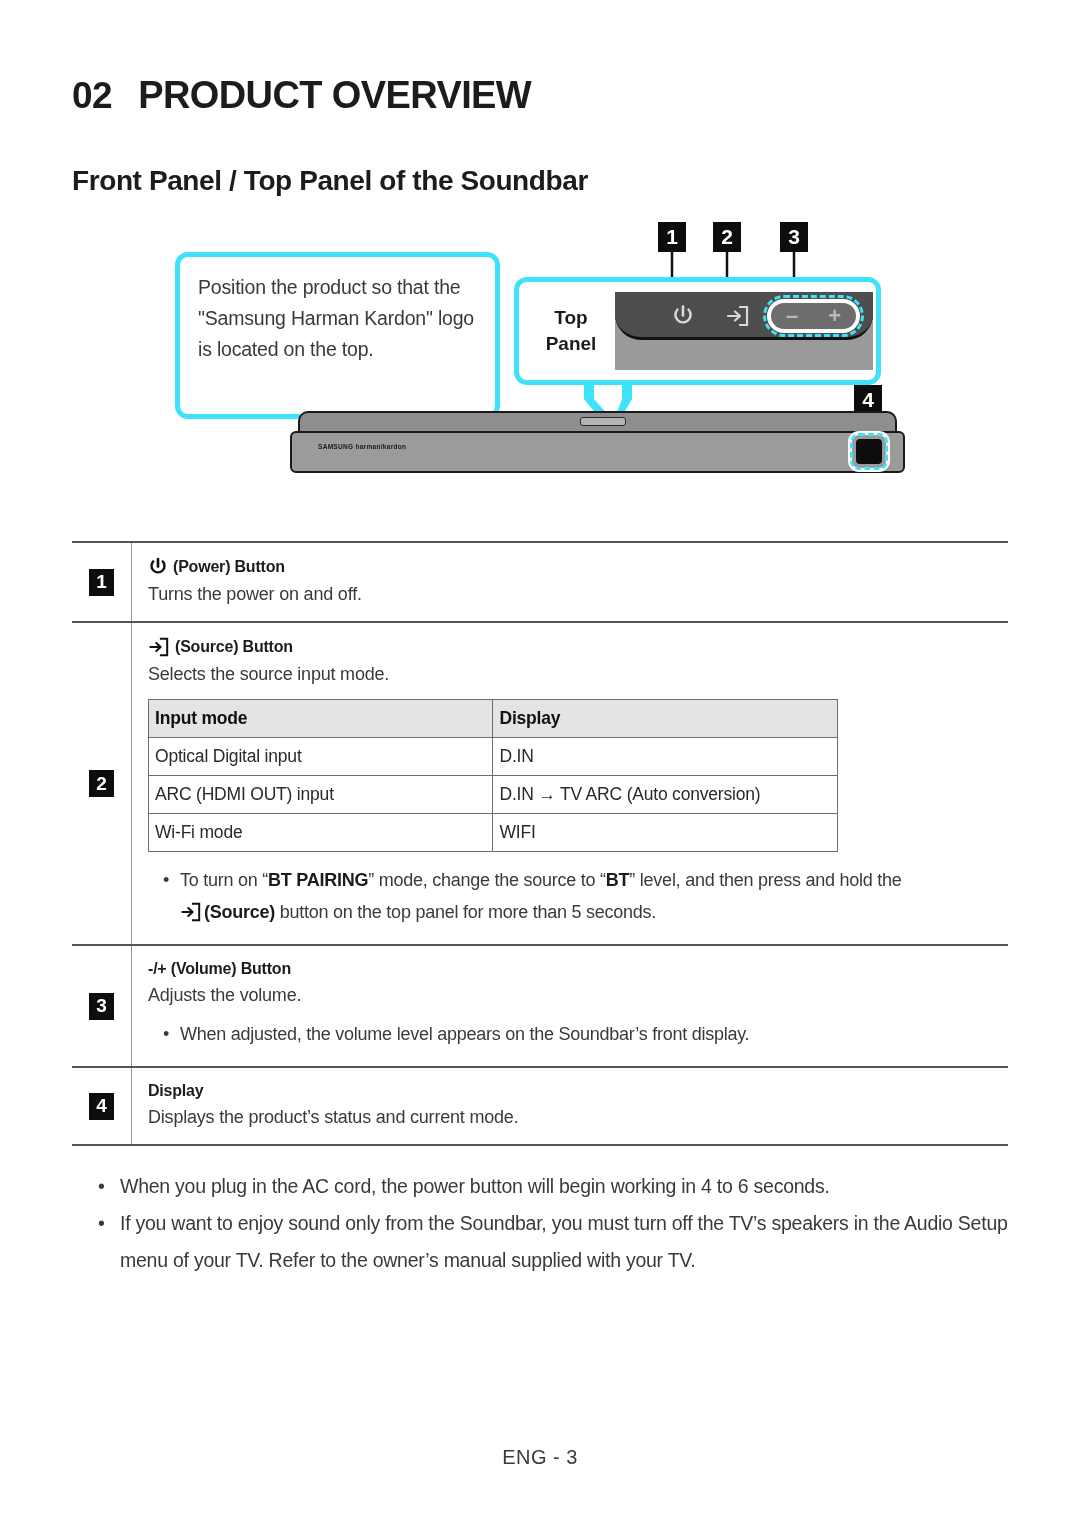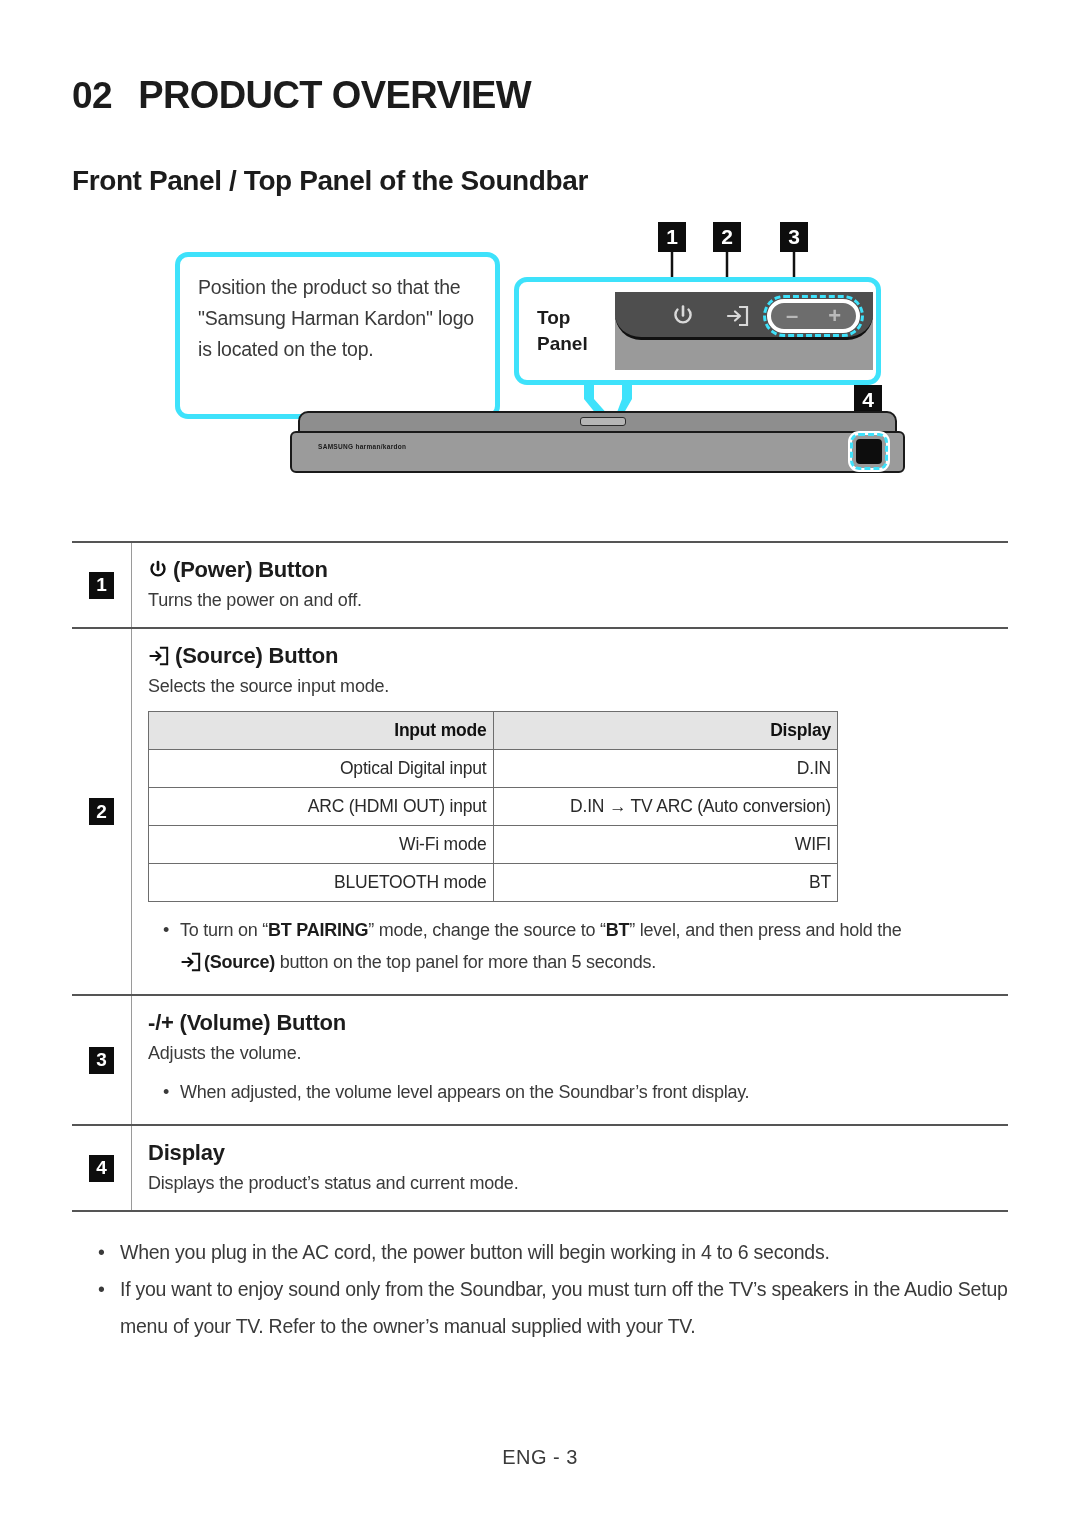--- a/index.html
+++ b/index.html
@@ -56,21 +56,21 @@
   .callout-right {
     position: absolute; left: 442px; top: 58px;
     width: 367px; height: 108px;
     border: 5px solid #3ee2fb; border-radius: 13px;
     background: #fff;
     display: flex; align-items: center; gap: 10px;
     padding-left: 18px;
   }
   .toppanel-label {
     font-size: 19px; font-weight: bold; color: #1c1c1c;
-    line-height: 26px; width: 68px;
+    line-height: 26px; text-align: center; width: 68px;
   }
   .toppanel-art {
     position: relative; width: 258px; height: 78px;
     background: #9a9a9a;
   }
   .toppanel-art .bar-dark {
     position: absolute; left: 0; top: 0; width: 100%; height: 48px;
     background: #4e4e4e;
     border-bottom-left-radius: 26px; border-bottom-right-radius: 26px;
     border-bottom: 3px solid #111;
@@ -151,37 +151,37 @@
   .spec-row + .spec-row { border-top: 1px solid #9a9a9a; }
   .spec-row.thick + .spec-row, .spec-row.thickborder { border-top: 2.5px solid #555; }
   .spec-num {
     width: 60px; flex: 0 0 60px;
     display: flex; align-items: center; justify-content: center;
     border-right: 1px solid #9a9a9a;
   }
   .badge-s { width: 25px; height: 27px; font-size: 19px; }
   .spec-body { flex: 1; padding: 14px 8px 16px 16px; }
   .spec-head {
-    font-size: 22px; font-weight: bold; color: #1c1c1c;
+    font-size: 16px; font-weight: bold; color: #1c1c1c;
     display: flex; align-items: center; gap: 5px; letter-spacing: -0.2px;
   }
   .spec-desc {
     margin-top: 7px; font-size: 18px; color: #3a3a3a; letter-spacing: -0.2px;
   }
   .icon-inline { display: inline-block; vertical-align: -3px; }
 
   
   .data-table {
     margin-top: 14px; width: 690px;
     border-collapse: collapse;
     border: 1px solid #6d6d6d;
   }
   .data-table th, .data-table td {
     border: 1px solid #6d6d6d;
-    text-align: right;
+    text-align: left;
     font-size: 17.5px;
     padding: 8px 6px;
     font-weight: normal;
     color: #2a2a2a;
     letter-spacing: -0.2px;
   }
   .data-table th {
     background: #e4e4e4; font-weight: bold; color: #111; font-size: 17.5px;
   }
   .data-table td.col-mode { width: 345px; }
@@ -337,24 +337,20 @@
               <td class="col-disp">D.IN</td>
             </tr>
             <tr>
               <td class="col-mode">ARC (HDMI OUT) input</td>
               <td class="col-disp">D.IN → TV ARC (Auto conversion)</td>
             </tr>
             <tr>
               <td class="col-mode">Wi-Fi mode</td>
               <td class="col-disp">WIFI</td>
             </tr>
-            <tr>
-              <td class="col-mode">BLUETOOTH mode</td>
-              <td class="col-disp">BT</td>
-            </tr>
           </tbody>
         </table>
 
         <ul class="bullets note-inside">
           <li>
             <span>To turn on “</span><b class="strong">BT PAIRING</b><span>” mode, change the source to “</span><b class="strong">BT</b><span>” level, and then press and hold the</span>
             <br>
             <svg class="icon-inline" width="22" height="20" viewBox="0 0 24 22" style="vertical-align:-4px;margin-right:2px;">
               <path d="M13 2 h8 v18 h-8" stroke="#111" stroke-width="2.2" fill="none"></path>
               <path d="M2.5 11 h10.5 M9 6.5 L13.8 11 L9 15.5" stroke="#111" stroke-width="2.2" fill="none" stroke-linecap="round" stroke-linejoin="round"></path>

